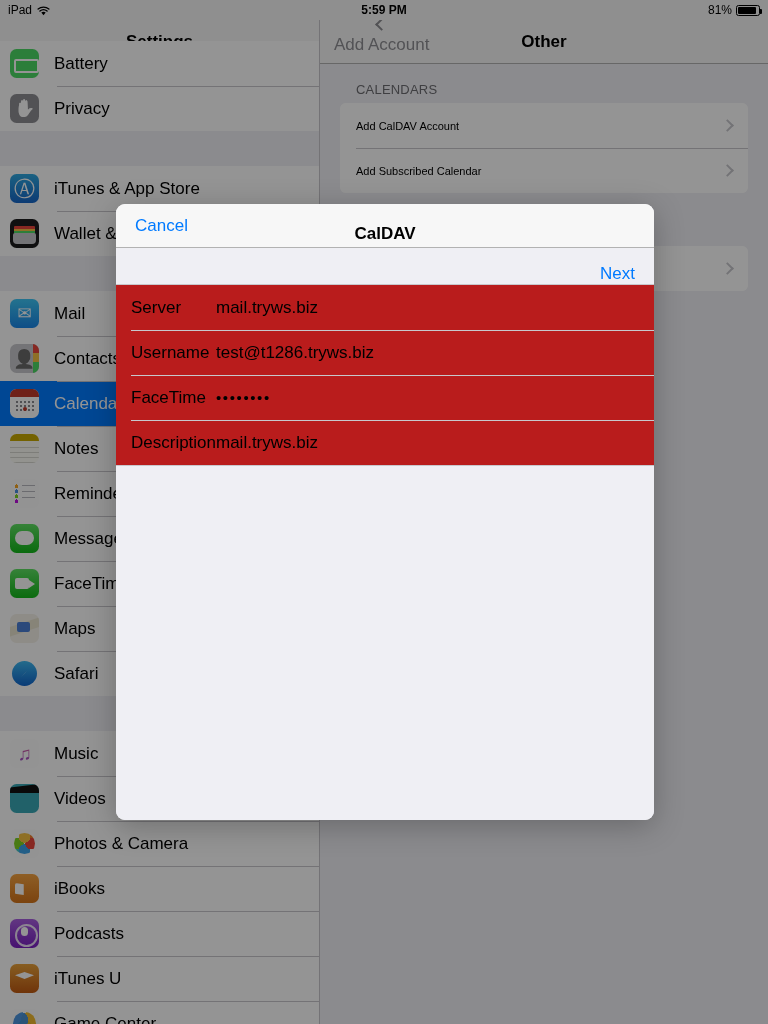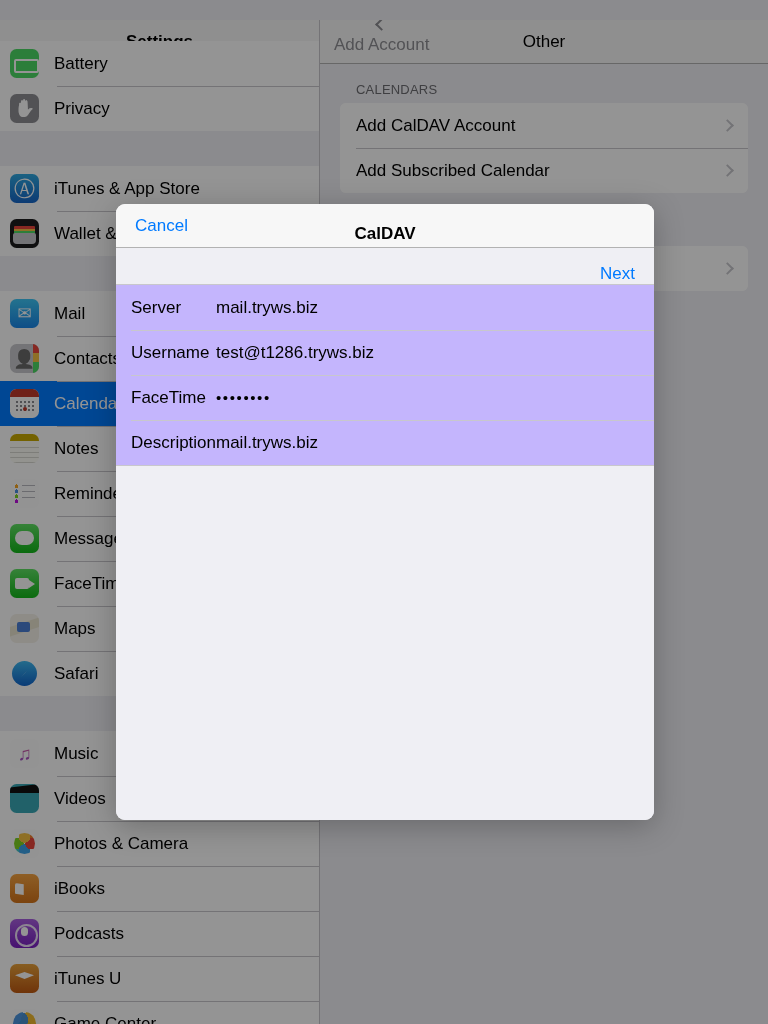--- a/index.html
+++ b/index.html
@@ -123,59 +123,78 @@
       radial-gradient(circle 8px at 50% 70%, rgba(80,190,90,.92) 98%, transparent);}
 
   
   .detail { position:absolute; left:320px; top:20px; right:0; bottom:0; background:#efeff4; overflow:hidden; }
   .d-navbar { height:44px; background:#f7f7f7; position:relative; border-bottom:1px solid #b2b2b2; }
   .d-back { position:absolute; left:14px; top:0; height:44px; display:flex; align-items:center; gap:6px;
       color:#8e8e93; font-size:17px;flex-direction:column; }
   .chev-back { width:9px; height:9px; border-left:2.4px solid #8e8e93; border-bottom:2.4px solid #8e8e93;
       transform:rotate(45deg); display:inline-block; }
   .d-title { position:absolute; left:0; right:0; top:0; height:44px; display:flex; align-items:center;
-      justify-content:center; font-size:17px; font-weight:normal; color:#000; }
+      justify-content:center; font-size:17px; font-weight:bold; color:#000; }
   .d-body { position:absolute; top:44px; left:0; right:0; bottom:0; }
   .sec-hdr { font-size:13px; color:#6d6d72; padding:18px 0 6px 36px; letter-spacing:.2px; }
   .card { margin:0 20px; background:#fff; border-radius:6px; overflow:hidden; }
   .drow { height:45px; display:flex; align-items:center; padding:0 16px 0 16px; position:relative; background:#fff; }
   .drow + .drow::before { content:""; position:absolute; left:16px; right:0; top:0; height:1px; background:#c8c7cc; }
-  .drow .lbl { font-size:17px; color:#000; flex:1; }
+  .drow .lbl { font-size:11px; color:#000; flex:1; }
   .chev-r { width:9px; height:9px; border-right:2.2px solid #c7c7cc; border-top:2.2px solid #c7c7cc;
       transform:rotate(45deg); }
   .card-gap { height:35px; }
 
   
   .modal { position:absolute; left:116px; top:204px; width:538px; height:616px;
       background:#efeff4; border-radius:9px; overflow:hidden; z-index:60;
       box-shadow:0 6px 30px rgba(0,0,0,.25); }
   .m-navbar { height:44px; background:#f7f7f7; position:relative; border-bottom:1px solid #b2b2b2;padding-left:17px; }
   .m-cancel { position:absolute; left:19px; top:0; height:44px; display:flex; align-items:center;
       font-size:17px; color:#007aff; }
   .m-title { position:absolute; left:0; right:0; top:0; height:60px; display:flex; align-items:center;
       justify-content:center; font-size:17px; font-weight:bold; color:#000; }
   .m-next { position:absolute; right:19px; top:0; height:44px; display:flex; align-items:center;
       font-size:17px; color:#007aff;margin-top:48px; }
   .m-gap { height:36px; background:#efeff4; }
   .m-card { background:#fff; border-top:1px solid #c8c7cc; border-bottom:1px solid #c8c7cc; }
-  .frow { height:45px; display:flex; align-items:center; position:relative; background:#c4b5fd; }
+  .frow { height:45px; display:flex; align-items:center; position:relative; background:#b91c1c; }
   .frow + .frow::before { content:""; position:absolute; left:15px; right:0; top:0; height:1px; background:#c8c7cc; }
   .frow .flabel { width:100px; padding-left:15px; font-size:17px; color:#000; flex:0 0 auto; }
   .frow .fvalue { font-size:17px; color:#000; }
   .frow .fvalue.pw { letter-spacing:1.6px; font-size:15px; }
   .m-fill { flex:1; background:#efeff4; }
   .m-body { display:flex; flex-direction:column; height:572px; }
 </style>
 </head>
 <body>
 
 <div id="screen">
 
   <div id="base">
 
+    <div class="statusbar">
+      <div class="sb-left">
+        <span>iPad</span>
+        <span class="wifi-ico">
+          <svg width="13" height="10" viewBox="0 0 13 10">
+            <path d="M6.5 9.2 L4.3 6.6 a3.4 3.4 0 0 1 4.4 0 Z" fill="#000"></path>
+            <path d="M2.9 5.1 a5.6 5.6 0 0 1 7.2 0" stroke="#000" stroke-width="1.3" fill="none" stroke-linecap="round"></path>
+            <path d="M1.1 3.1 a8.4 8.4 0 0 1 10.8 0" stroke="#000" stroke-width="1.3" fill="none" stroke-linecap="round"></path>
+          </svg>
+        </span>
+      </div>
+      <div class="sb-center">5:59 PM</div>
+      <div class="sb-right">
+        <span>81%</span>
+        <span class="batt">
+          <span class="batt-fill" id="battfill" style="width: 17.82px;"></span>
+        </span>
+      </div>
+    </div>
 
     <div class="sidebar">
       <div class="sb-navbar">
         <span class="t">Settings</span>
       </div>
       <div class="sb-list" id="sidebar-list" style="margin-top: -23px;">
           <div class="sgroup">
             <div class="srow">
               <span class="sicon ic-battery"></span>
               <span class="slabel">Battery</span>

